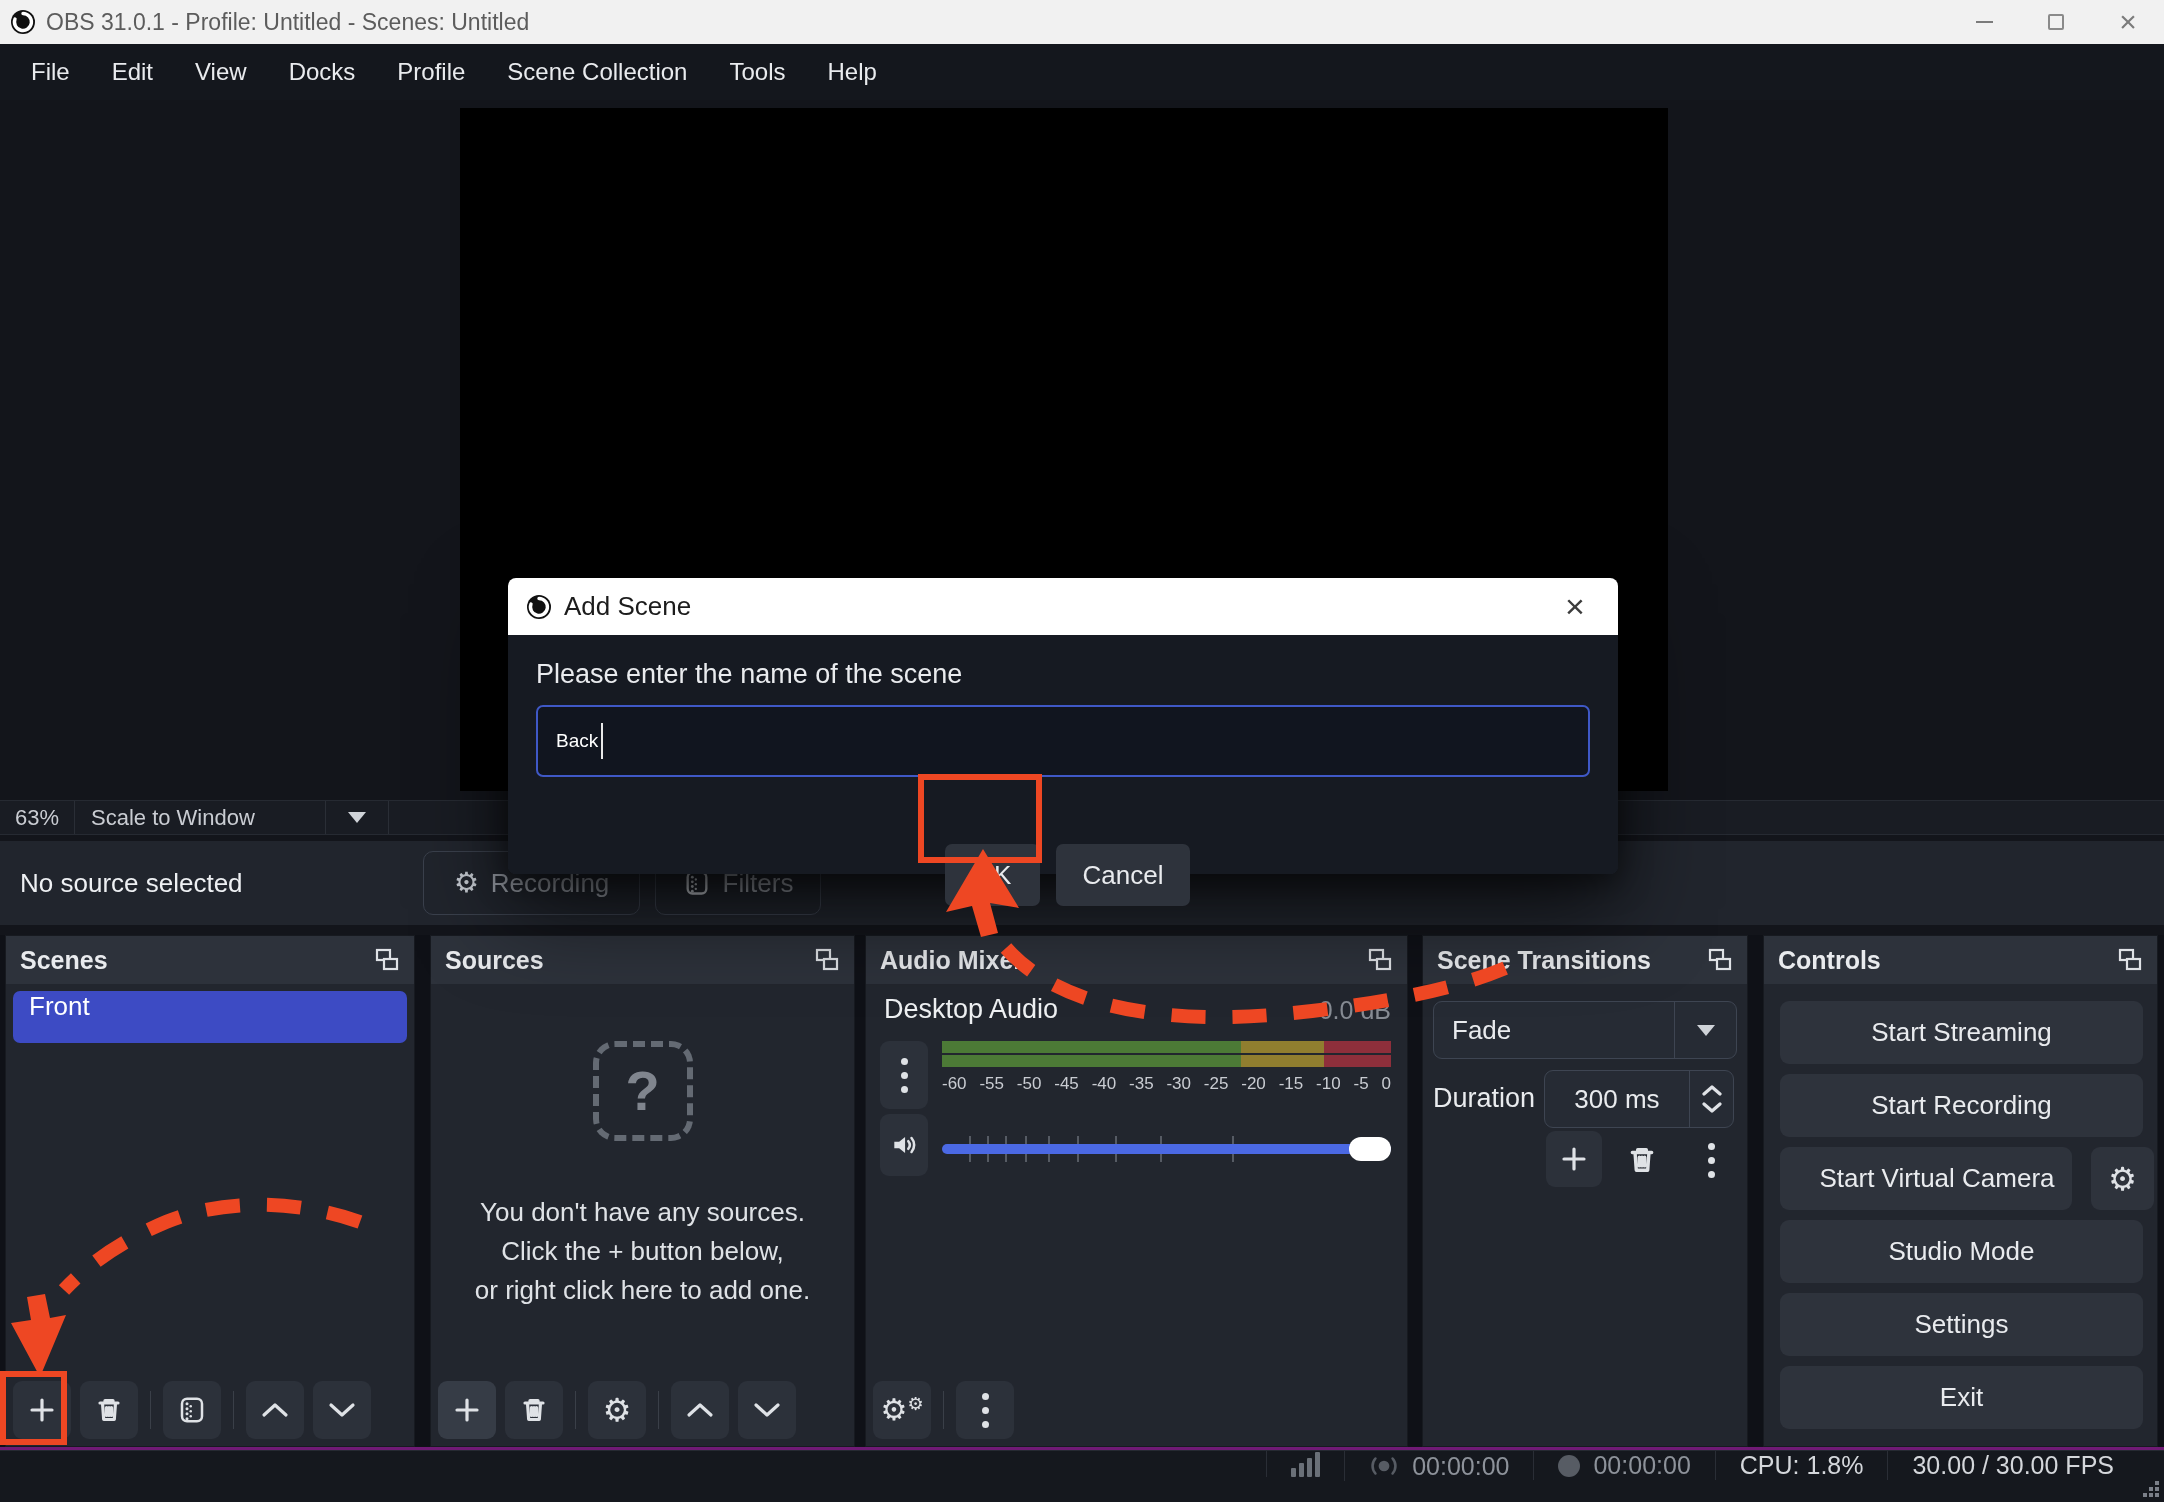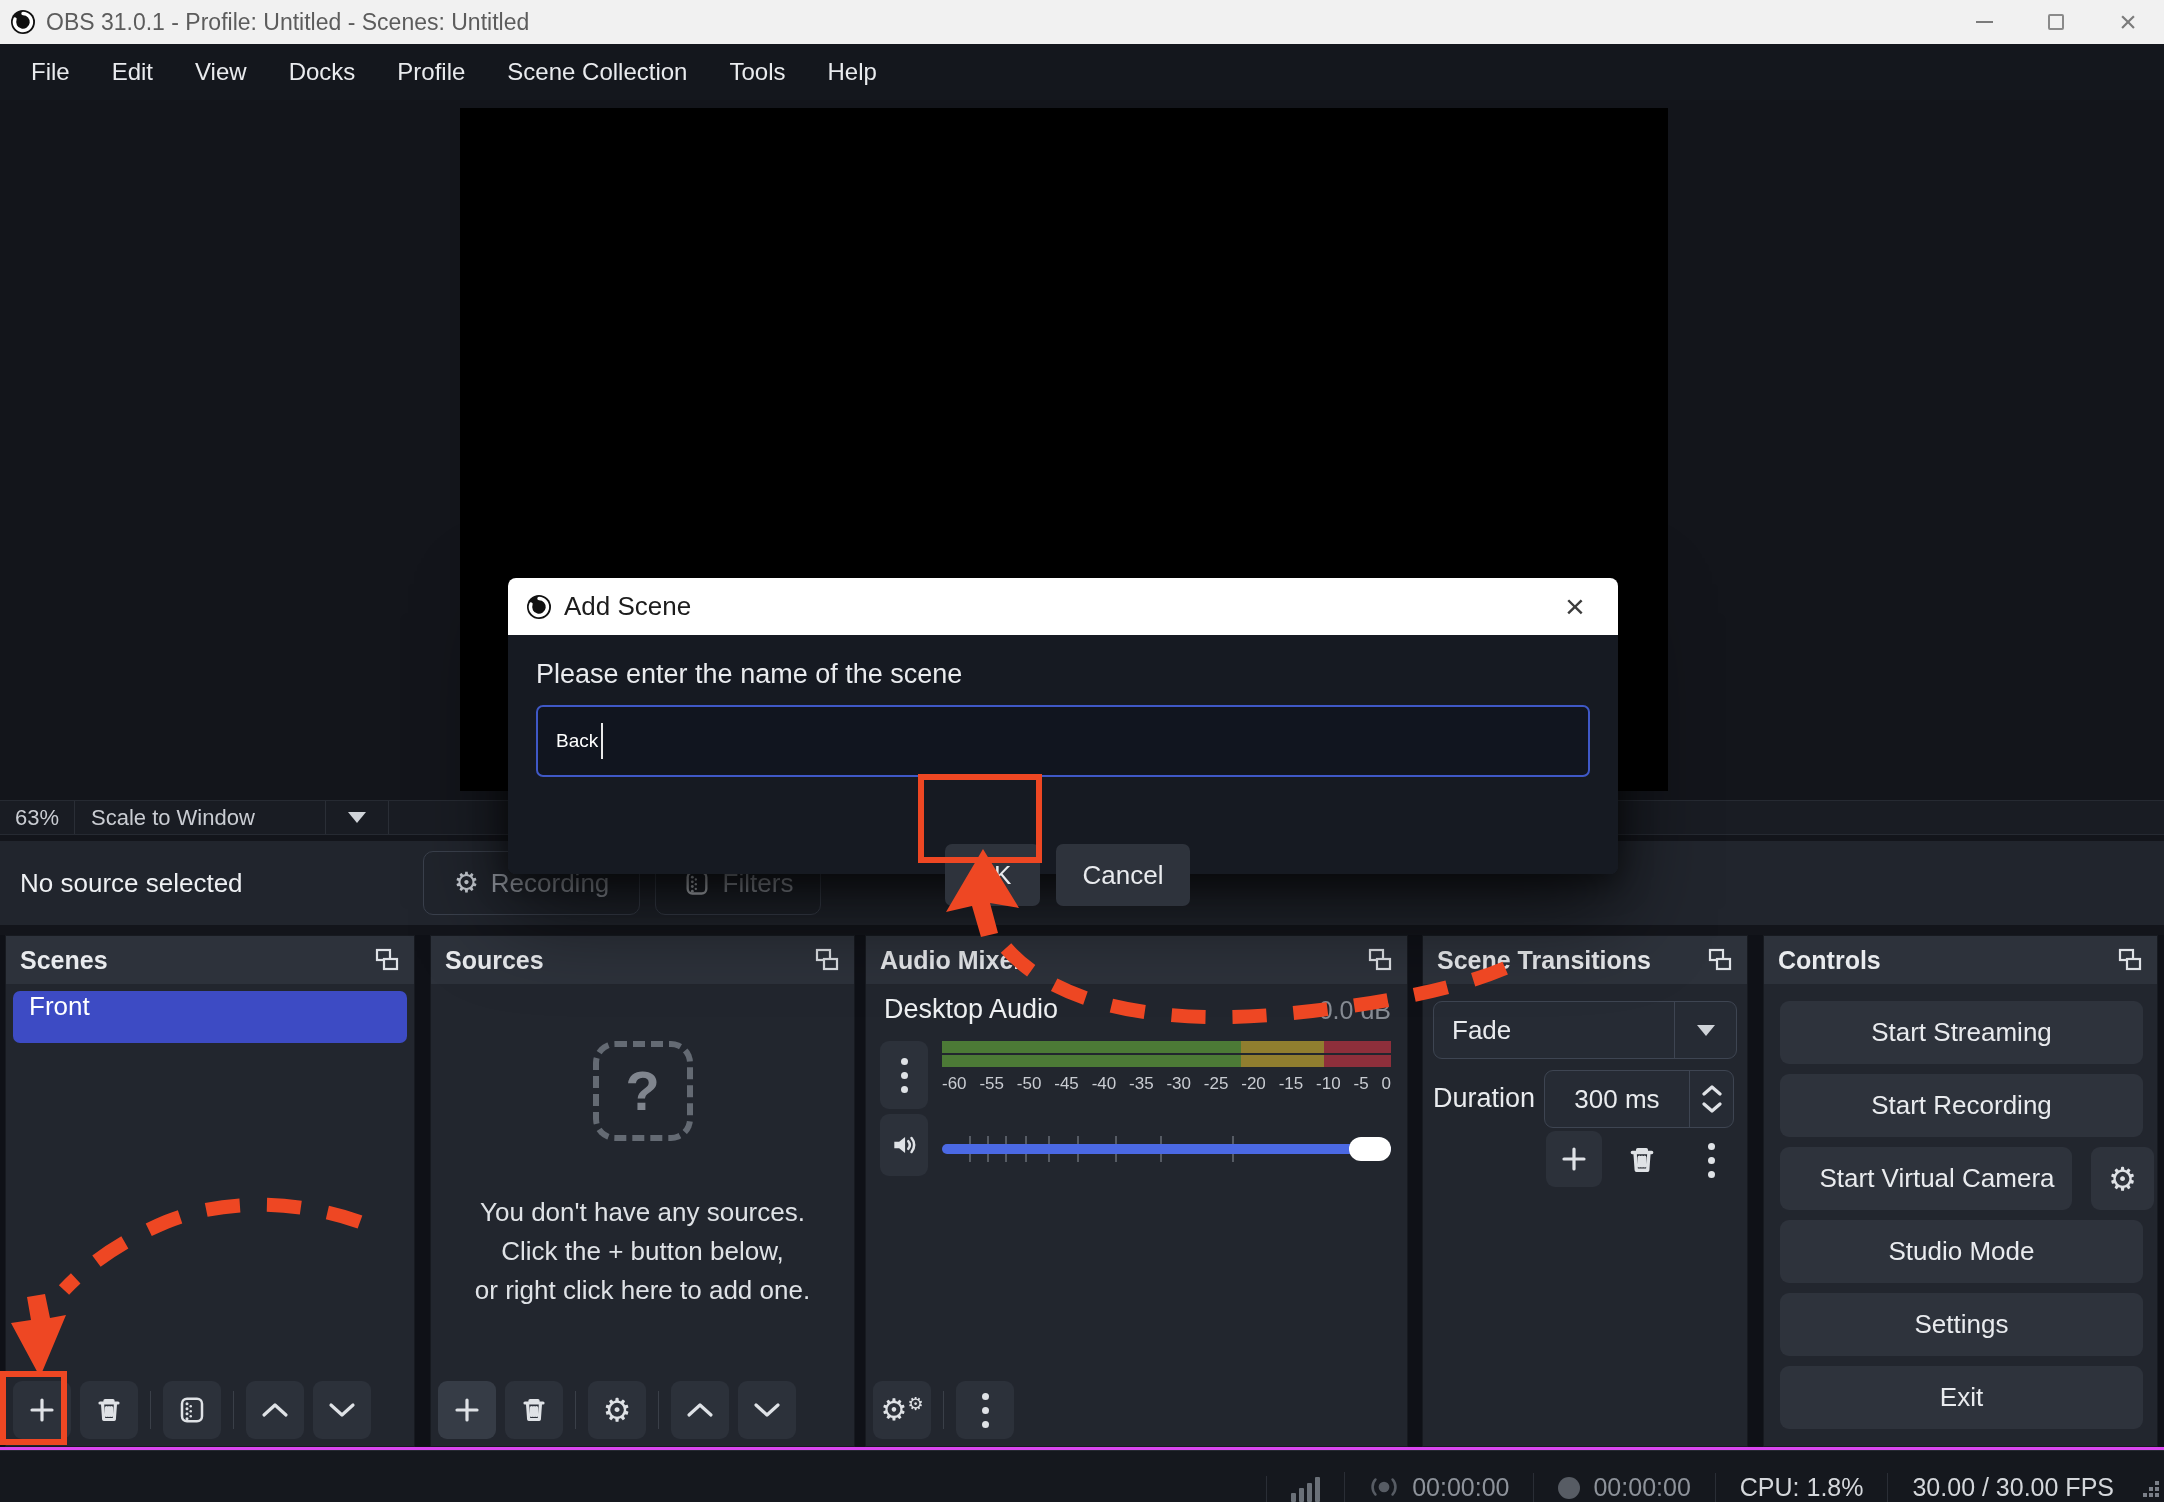--- a/index.html
+++ b/index.html
@@ -1,18 +1,18 @@
 <!DOCTYPE html>
 <html><head>
 <meta charset="utf-8">
 <style>
   * { margin:0; padding:0; box-sizing:border-box; }
   html,body { width:2164px; height:1502px; overflow:hidden; background:#0f1117;
     font-family:"Liberation Sans","DejaVu Sans",sans-serif; }
-  .app { position:relative; width:2164px; height:1502px; background:#d946ef;border-radius:18px; }
+  .app { position:relative; width:2164px; height:1502px; background:#701a75;border-radius:18px; }
 
   
   .titlebar { position:absolute; top:0; left:0; right:0; height:44px; background:#f1f1f1;
     display:flex; align-items:center; padding-left:10px; gap:10px; }
   .titlebar-text { font-size:23px; color:#5c5c5c; }
   .win-btns { margin-left:auto; display:flex; height:44px; }
   .win-btn { width:72px; height:44px; display:flex; align-items:center; justify-content:center; }
   .min-glyph { width:17px; height:2px; background:#7b7b7b; }
   .max-glyph { width:16px; height:16px; border:2px solid #8a8a8a; border-radius:2px; }
   .close-glyph { font-size:30px; color:#7b7b7b; line-height:1; }
@@ -114,21 +114,21 @@
   
   .ctl-btn { position:absolute; left:16px; width:363px; height:63px; background:#2e333c;
     border-radius:9px; display:flex; align-items:center; justify-content:center;
     font-size:26px; color:#e9ebee; }
   .ctl-gear { position:absolute; left:327px; width:63px; height:63px; background:#2e333c;
     border-radius:9px; display:flex; align-items:center; justify-content:center; }
 
   
   .statusbar { position:absolute; left:0; right:0; bottom:0; height:52px; background:#15181e;
     border-top:1px solid #262a32; }
-  .status-right { position:absolute; right:26px; top:0; bottom:0; display:flex; align-items:flex-end; }
+  .status-right { position:absolute; right:26px; top:0; bottom:0; display:flex; align-items:flex-start; }
   .seg { display:flex; align-items:center; gap:13px; padding:0 24px; border-left:1px solid #2a2e36; }
   .seg .time { font-size:25px; color:#8d929a; }
   .seg .stat { font-size:25px; color:#d4d7db; }
   .sigbars { display:flex; align-items:flex-end; gap:3px; height:26px; }
   .sigbars i { width:5px; background:#6a7078; border-radius:1px; }
   .rec-dot { width:22px; height:22px; border-radius:50%; background:#575c64; }
   .grip { position:absolute; right:3px; bottom:3px; }
 
   
   .dialog { position:absolute; left:508px; top:578px; width:1110px; height:296px; z-index:40;

